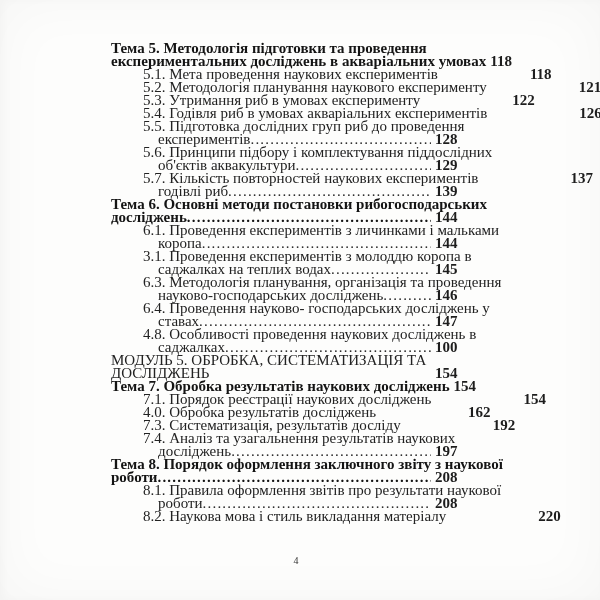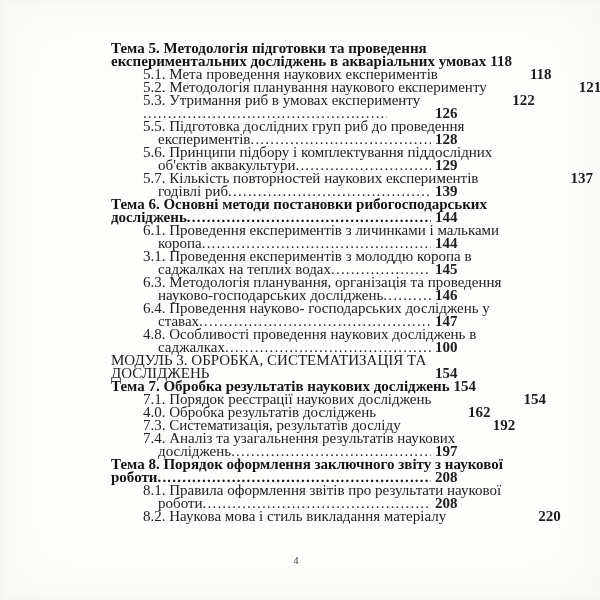--- a/index.html
+++ b/index.html
@@ -82,20 +82,21 @@
         <span class="txt">5.2. Методологія планування наукового експерименту</span>
         <span class="dots">........................................................................................................................</span>
         <span class="pg">121</span>
       </div>
       <div class="row i1">
         <span class="txt">5.3. Утримання риб в умовах експерименту</span>
         <span class="dots">........................................................................................................................</span>
         <span class="pg">122</span>
       </div>
       <div class="row i1">
+        <span class="txt">5.4. Годівля риб в умовах акваріальних експериментів</span>
         <span class="dots">........................................................................................................................</span>
         <span class="pg">126</span>
       </div>
       <div class="row i1">
         <span class="txt">5.5. Підготовка дослідних груп риб до проведення</span>
         <span class="dots"></span>
         <span class="pg"></span>
       </div>
       <div class="row i2">
         <span class="txt">експериментів</span>
@@ -176,21 +177,21 @@
         <span class="txt">4.8. Особливості проведення наукових досліджень в</span>
         <span class="dots"></span>
         <span class="pg"></span>
       </div>
       <div class="row i2">
         <span class="txt">саджалках</span>
         <span class="dots">........................................................................................................................</span>
         <span class="pg">100</span>
       </div>
       <div class="row">
-        <span class="txt">МОДУЛЬ 3. ОБРОБКА, СИСТЕМАТИЗАЦІЯ ТА</span>
+        <span class="txt">МОДУЛЬ 5. ОБРОБКА, СИСТЕМАТИЗАЦІЯ ТА</span>
         <span class="dots"></span>
         <span class="pg"></span>
       </div>
       <div class="row">
         <span class="txt">ДОСЛІДЖЕНЬ</span>
         <span class="dots"></span>
         <span class="pg">154</span>
       </div>
       <div class="row bold">
         <span class="txt">Тема 7. Обробка результатів наукових досліджень</span>

